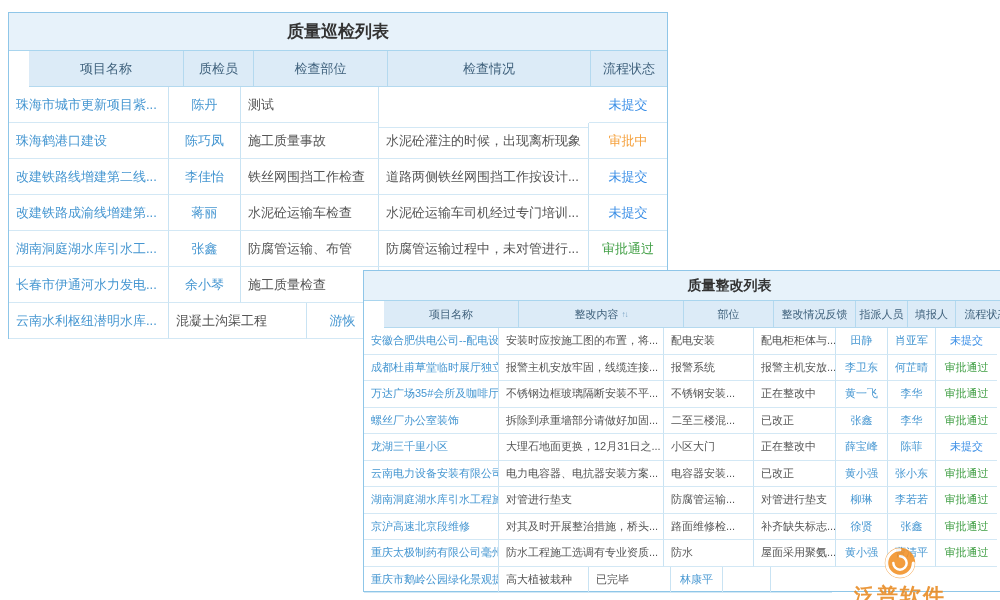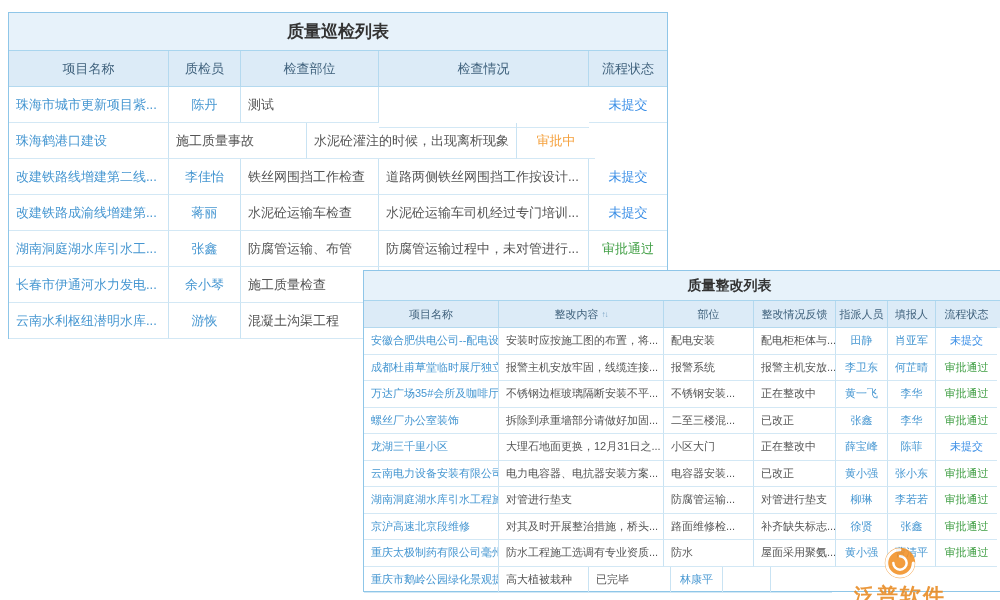--- a/index.html
+++ b/index.html
@@ -14,21 +14,21 @@
   }
   #inspection{left:8px;top:12px;width:660px;height:327px;z-index:1;}
   #rectification{left:363px;top:270px;width:733px;height:322px;z-index:2;}
   .title{
     background:#e7f2fa;text-align:center;font-weight:bold;color:#333;
     border-bottom:1px solid #a9d5ee;
   }
   #inspection .title{height:37px;line-height:37px;font-size:17px;}
   #rectification .title{height:29px;line-height:29px;font-size:14px;}
   .hrow,.row{display:flex;}
-  .hrow{background:#dcebf7;color:#3f617c;}
+  .hrow{background:#dcebf7;color:#3f617c;margin-left:20px;}
   #inspection .hrow{height:36px;font-size:13px;}
   #rectification .hrow{height:27px;font-size:11px;}
   .cell{
     box-sizing:border-box;border-right:1px solid #c9e3f3;border-bottom:1px solid #d3e8f5;
     padding:0 7px;display:flex;align-items:center;overflow:hidden;white-space:nowrap;
   }
   .cell:last-child{border-right:none;}
   .hrow .cell{justify-content:center;border-color:#b4d9ef;}
   #inspection .row{height:36px;font-size:13px;color:#555;}
   #rectification .row{height:26.5px;font-size:11px;color:#555;}
@@ -78,20 +78,21 @@
   <div id="t1-body">
       <div class="row">
     <div class="cell w-proj link">珠海市城市更新项目紫...</div>
     <div class="cell w-insp link">陈丹</div>
     <div class="cell w-loc">测试</div>
     <div class="cell w-sit u">检查通过</div>
     <div class="cell w-st st-blue">未提交</div>
   </div>
       <div class="row">
     <div class="cell w-proj link">珠海鹤港口建设</div>
+    <div class="cell w-insp link">陈巧凤</div>
     <div class="cell w-loc">施工质量事故</div>
     <div class="cell w-sit">水泥砼灌注的时候，出现离析现象</div>
     <div class="cell w-st st-orange">审批中</div>
   </div>
       <div class="row">
     <div class="cell w-proj link">改建铁路线增建第二线...</div>
     <div class="cell w-insp link">李佳怡</div>
     <div class="cell w-loc">铁丝网围挡工作检查</div>
     <div class="cell w-sit">道路两侧铁丝网围挡工作按设计...</div>
     <div class="cell w-st st-blue">未提交</div>
@@ -112,22 +113,22 @@
   </div>
       <div class="row">
     <div class="cell w-proj link">长春市伊通河水力发电...</div>
     <div class="cell w-insp link">余小琴</div>
     <div class="cell w-loc">施工质量检查</div>
     <div class="cell w-sit"></div>
     <div class="cell w-st"></div>
   </div>
       <div class="row">
     <div class="cell w-proj link">云南水利枢纽潜明水库...</div>
+    <div class="cell w-loc">混凝土沟渠工程</div>
     <div class="cell w-insp link">游恢</div>
-    <div class="cell w-loc">混凝土沟渠工程</div>
     <div class="cell w-sit"></div>
     <div class="cell w-st"></div>
   </div>
     </div>
 </section>
 
 <section class="tbl" id="rectification">
   <div class="title">质量整改列表</div>
   <div class="hrow">
     <div class="cell v-proj">项目名称</div>

